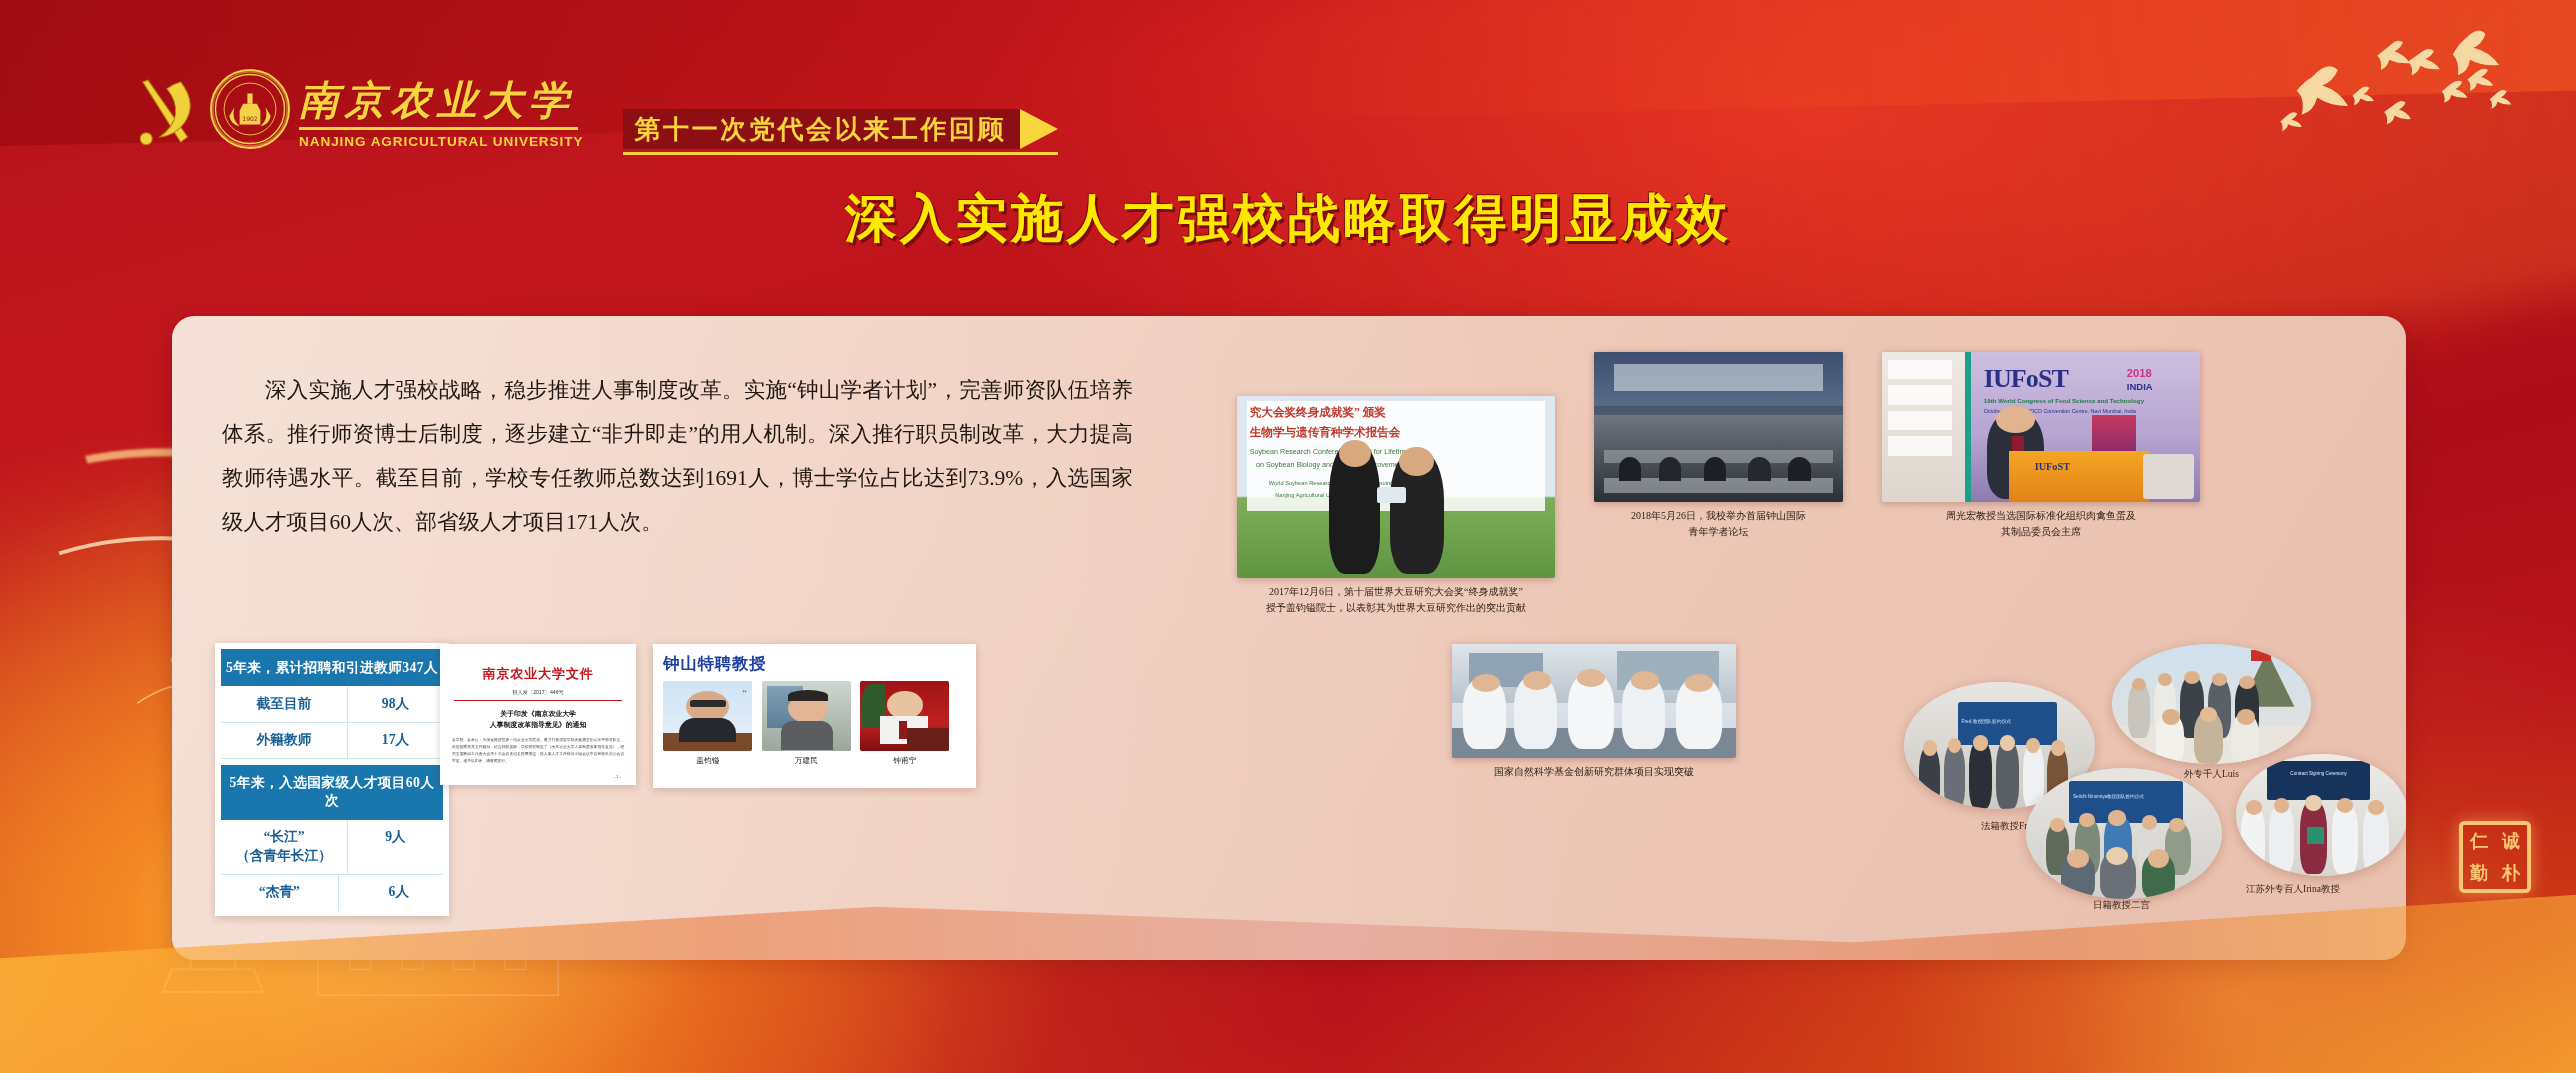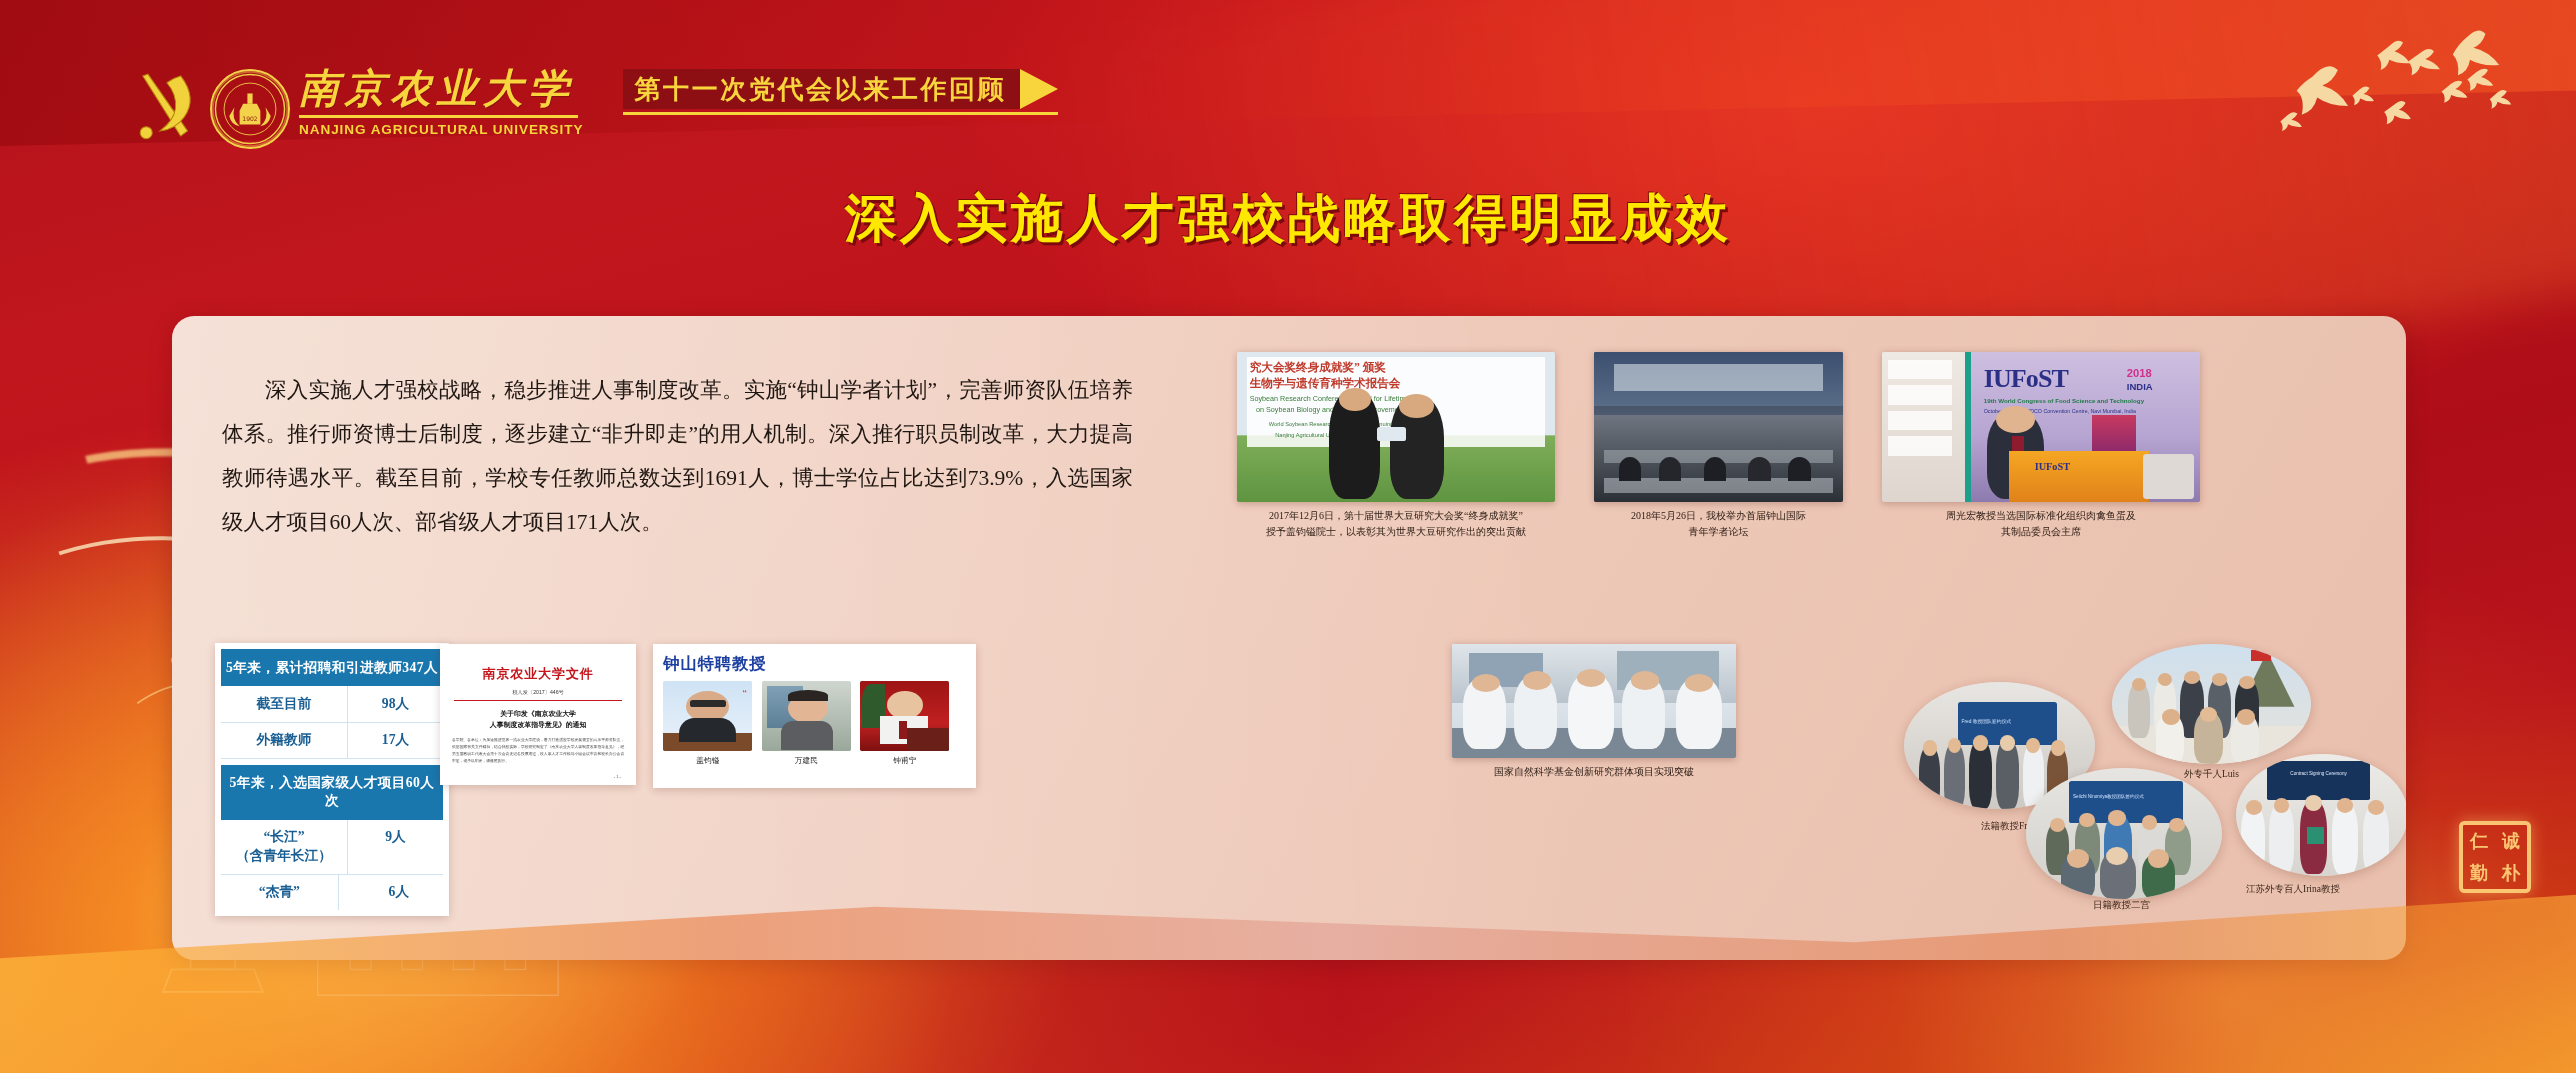--- a/index.html
+++ b/index.html
@@ -36,21 +36,21 @@
     transform:rotate(28deg);filter:blur(0.9px);}
   .rib2{left:-103px;top:550px;width:653px;height:481px;
     border:4.3px solid rgba(255,245,200,.55);border-color:rgba(255,245,200,.75) transparent transparent transparent;
     transform:rotate(22deg);}
   
   .monument{position:absolute;left:34px;bottom:52px;width:533px;height:481px;opacity:.85;pointer-events:none;}
   .monument svg{width:100%;height:100%;}
   
   .birds{position:absolute;right:15.5px;top:22.3px;width:309px;height:120px;pointer-events:none;}
   
-  .hdr{position:absolute;left:129px;top:69px;display:flex;align-items:flex-start;gap:7px;}
+  .hdr{position:absolute;left:129px;top:69px;display:flex;align-items:flex-end;gap:7px;}
   .party-emblem{width:74px;height:74px;position:relative;}
   .seal-logo{width:76px;height:76px;border-radius:50%;border:2.6px solid #f3d24a;
     display:flex;align-items:center;justify-content:center;position:relative;
     box-shadow:0 0 0 1.7px rgba(243,210,74,.45) inset;}
   .uni-name{display:flex;flex-direction:column;gap:1.7px;margin-left:1.7px;}
   .uni-cn{font-family:"Liberation Serif","DejaVu Serif",serif;font-weight:700;font-style:italic;
     font-size:40px;color:#f8d53c;letter-spacing:6px;line-height:1;text-shadow:0.9px 0.9px 0 #8a0f10;}
   .uni-rule{height:2.6px;background:#f8d53c;margin:4.3px 0 2.6px;}
   .uni-en{font-family:"Liberation Sans",sans-serif;font-size:13.3px;color:#f8d53c;letter-spacing:0.9px;
     font-weight:700;transform:scaleX(1.02);transform-origin:left;}
@@ -304,21 +304,21 @@
             <div style="position:absolute;left:22%;top:50%;width:54%;height:40%;background:#f2f2f0"></div>
             <div style="position:absolute;left:44%;top:56%;width:8%;height:26%;background:#8e1b1b"></div>
             <div style="position:absolute;left:52%;bottom:0;width:48%;height:34%;background:#6a2018"></div>
           </div>
           <div class="nm">钟甫宁</div>
         </div>
       </div>
     </div>
 
     <div class="fig" style="left:1065px;top:36px;width:318px;">
-      <div class="img green" style="height:150px;">
+      <div class="img green" style="height:182px;margin-top:44px;">
         <div style="position:absolute;left:3%;top:3%;width:94%;height:60%;background:rgba(255,255,255,.86)"></div>
         <div style="position:absolute;left:4%;top:5%;width:92%;color:#c0392b;font-weight:700;font-size:11.6px;white-space:nowrap;overflow:hidden;font-family:'Liberation Serif',serif">究大会奖终身成就奖” 颁奖</div>
         <div style="position:absolute;left:4%;top:16%;width:92%;color:#c0392b;font-weight:700;font-size:11.6px;white-space:nowrap;overflow:hidden;font-family:Liberation Sans, sans-serif">生物学与遗传育种学术报告会</div>
         <div style="position:absolute;left:4%;top:28%;width:92%;color:#3a7c3a;font-size:7.2px;white-space:nowrap;overflow:hidden">Soybean Research Conference Award for Lifetime Ac</div>
         <div style="position:absolute;left:6%;top:35%;width:90%;color:#3a7c3a;font-size:7.2px;white-space:nowrap;overflow:hidden">on Soybean Biology and Genetic Improvement</div>
         <div style="position:absolute;left:10%;top:46%;width:86%;color:#3a7c3a;font-size:5.7px;white-space:nowrap;overflow:hidden">World Soybean Research Conference Continuing Committee</div>
         <div style="position:absolute;left:12%;top:53%;width:84%;color:#3a7c3a;font-size:5.7px;white-space:nowrap;overflow:hidden">Nanjing Agricultural University</div>
         <div class="figure" style="left:29%;top:26%;width:16%;height:72%;background:#1c1c1c"></div>
         <div style="position:absolute;left:32%;top:24%;width:10%;height:15%;border-radius:50%;background:#d8a97f"></div>
         <div class="figure" style="left:48%;top:30%;width:17%;height:68%;background:#232323"></div>

